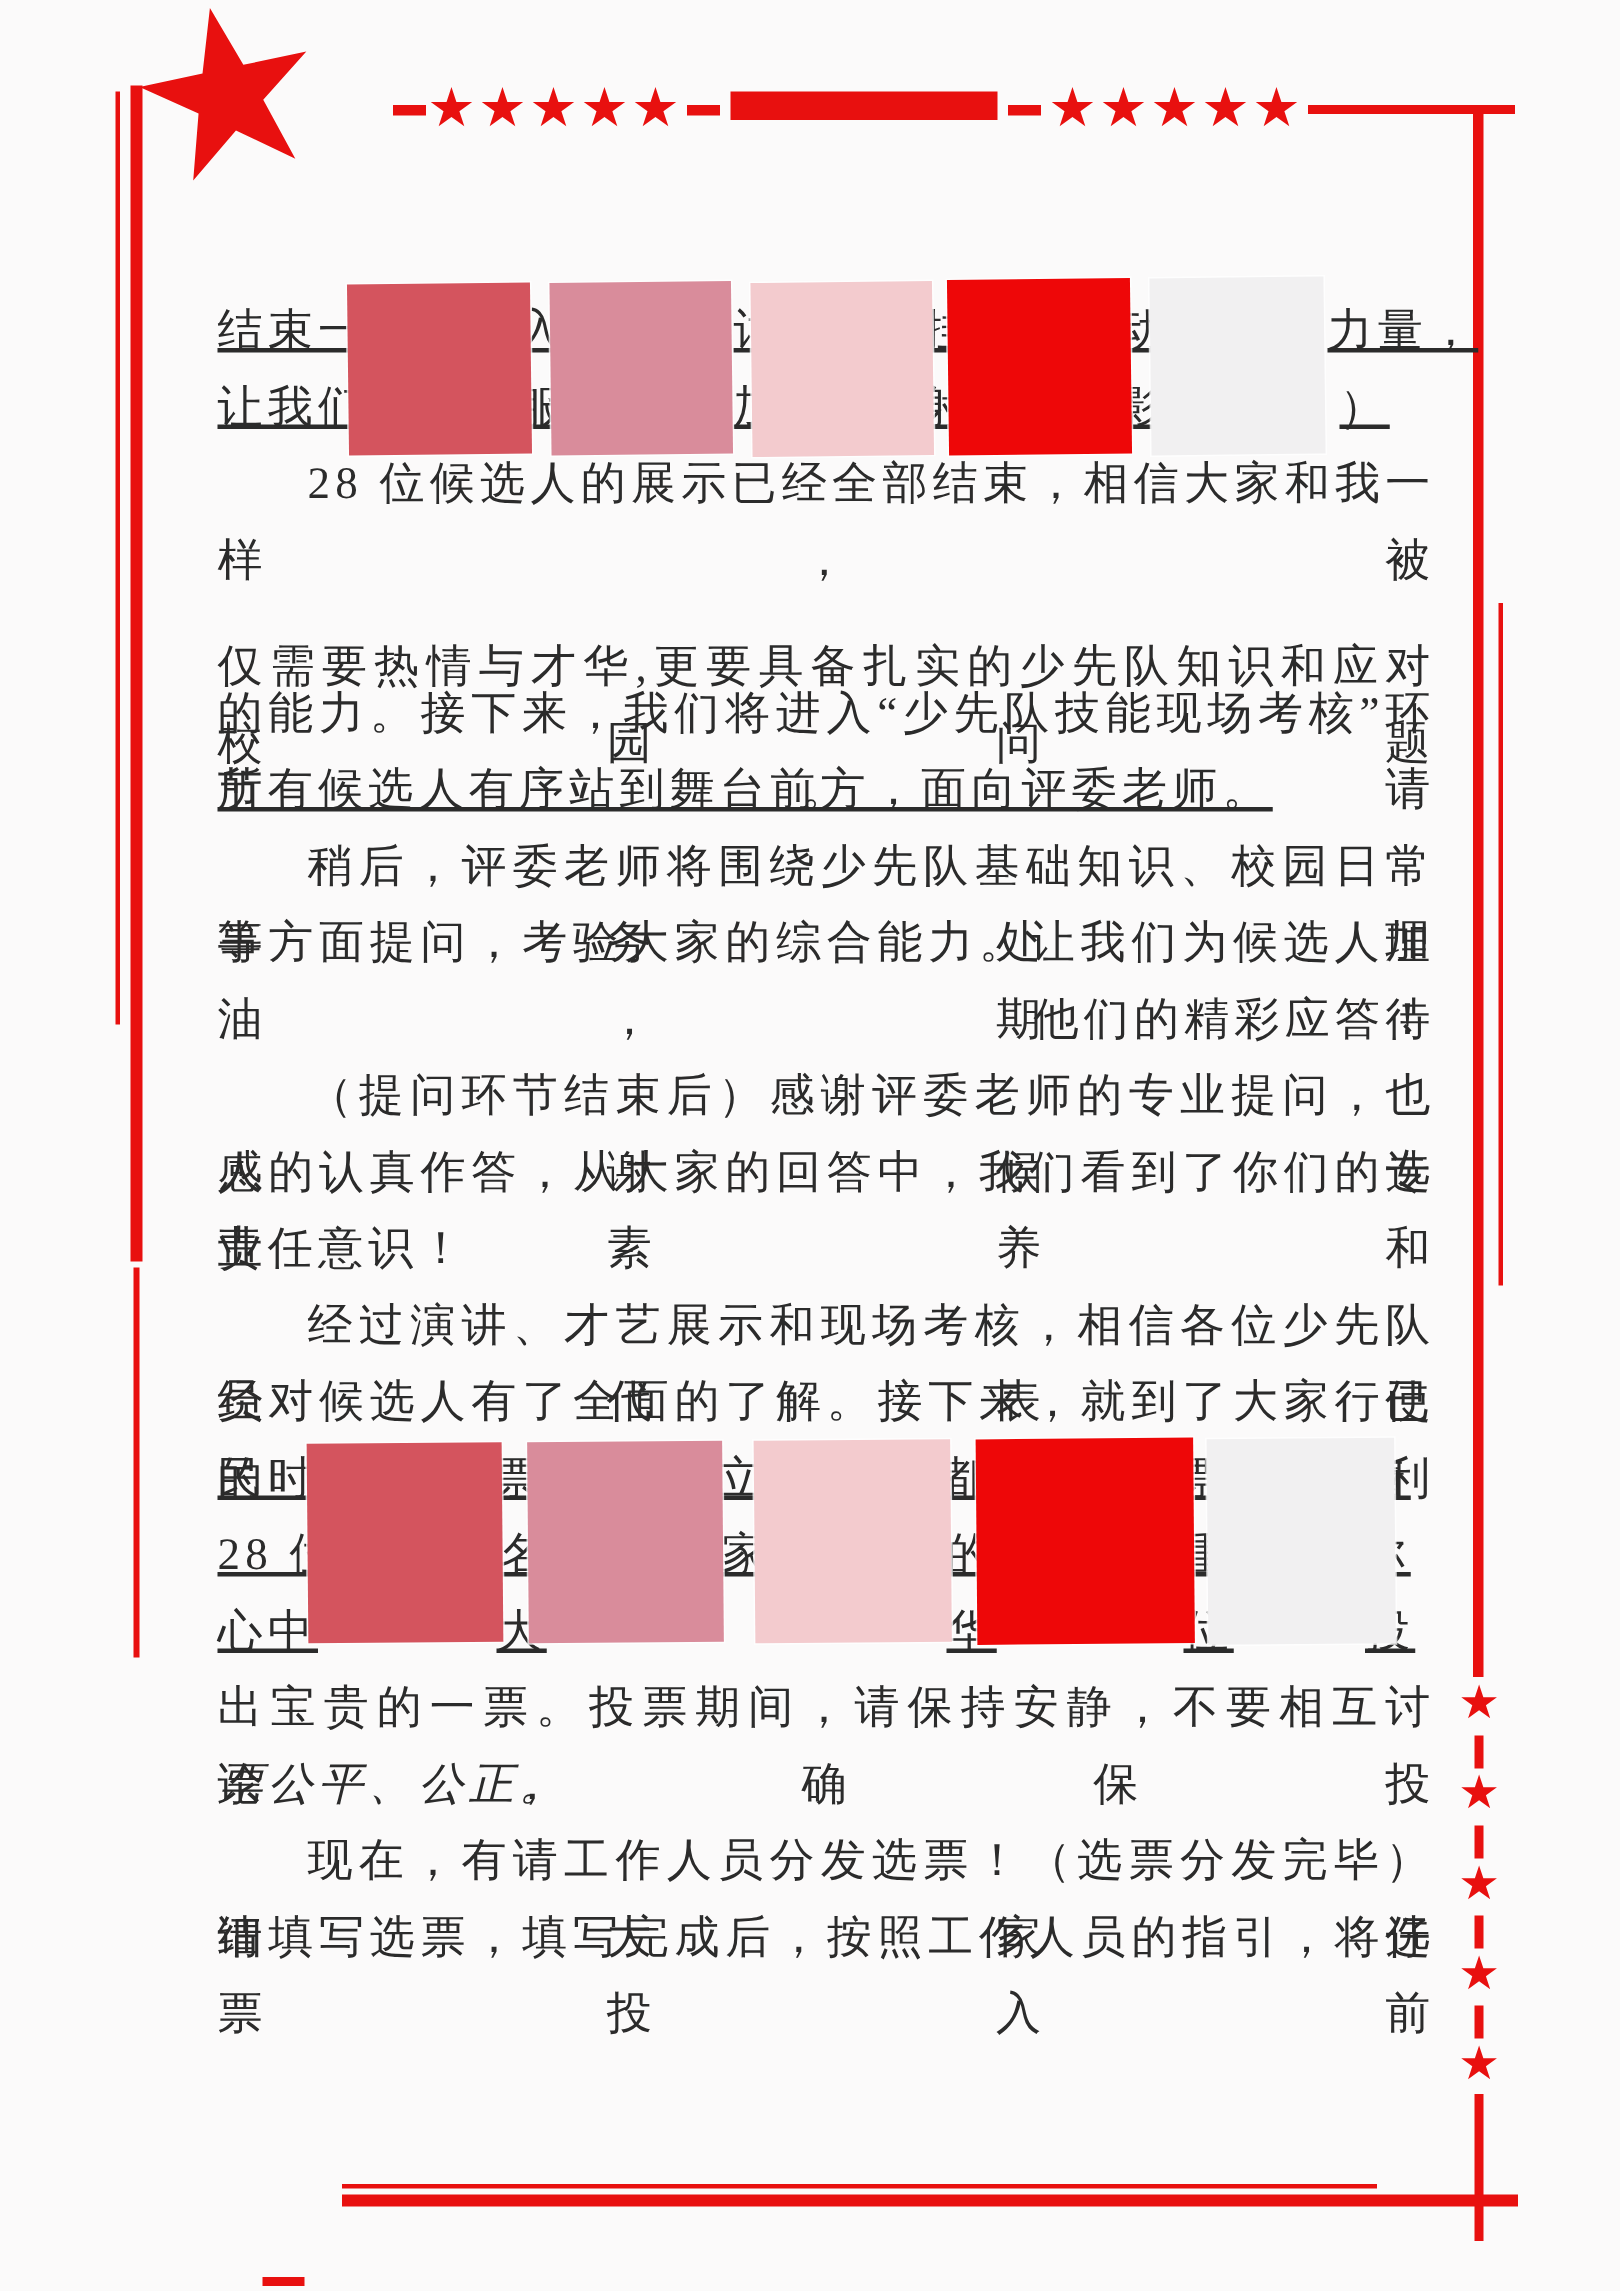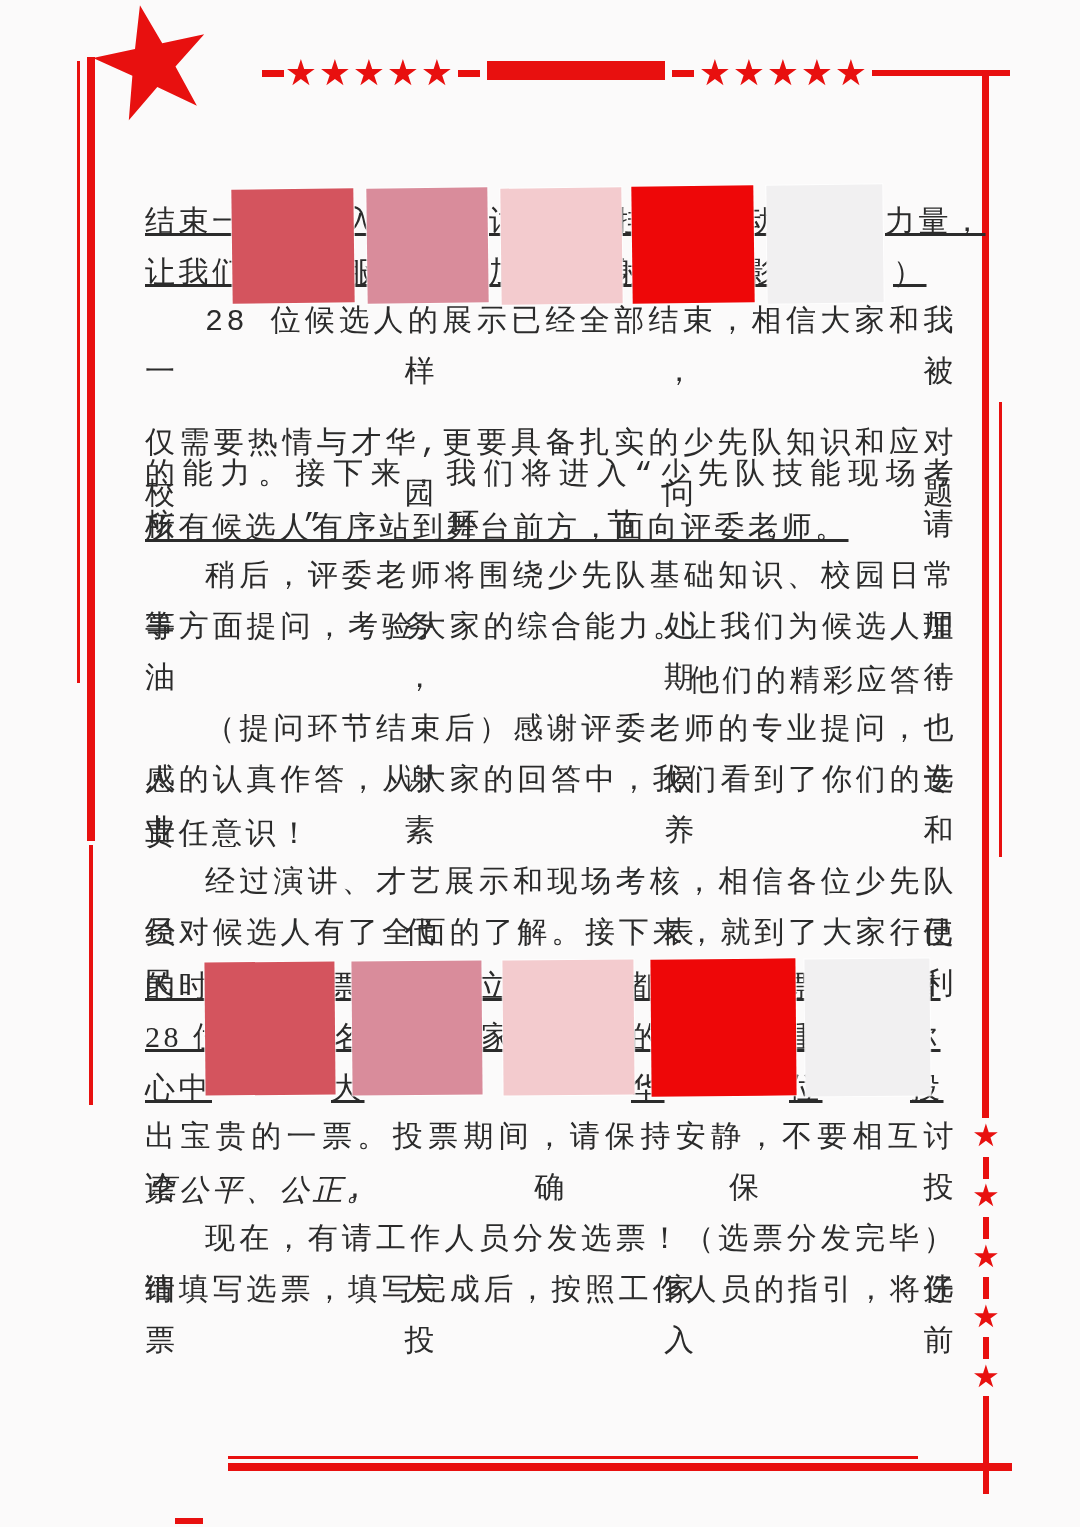--- a/index.html
+++ b/index.html
@@ -18,21 +18,21 @@
   .star-group .s{font-size:36px;line-height:36px;color:#e8100f;width:34px;text-align:center;
                  font-family:"DejaVu Sans",sans-serif;}
   .rstar{position:absolute;font-size:31px;line-height:31px;color:#e8100f;width:36px;text-align:center;
          font-family:"DejaVu Sans",sans-serif;}
   
   .tl{
     position:absolute;left:145px;width:812px;height:51px;
     font-size:30px;line-height:51px;color:#2b2b2b;
     letter-spacing:3.5px;white-space:nowrap;
   }
-  .just{text-align:justify;text-align-last:justify;white-space:normal;font-family:Liberation Mono, monospace;}
+  .just{text-align:justify;text-align-last:justify;white-space:normal;}
   .ind{text-indent:60px;}
   .fragline{position:absolute;left:145px;width:860px;height:51px;
     font-size:30px;line-height:51px;color:#2b2b2b;letter-spacing:3.5px;}
   .fragline .fr{position:absolute;top:0;white-space:nowrap;text-decoration:underline;}
   
   .sw{position:absolute;box-shadow:0 0 0 1px rgba(255,255,255,.8);}
 </style>
 </head>
 <body>
 

